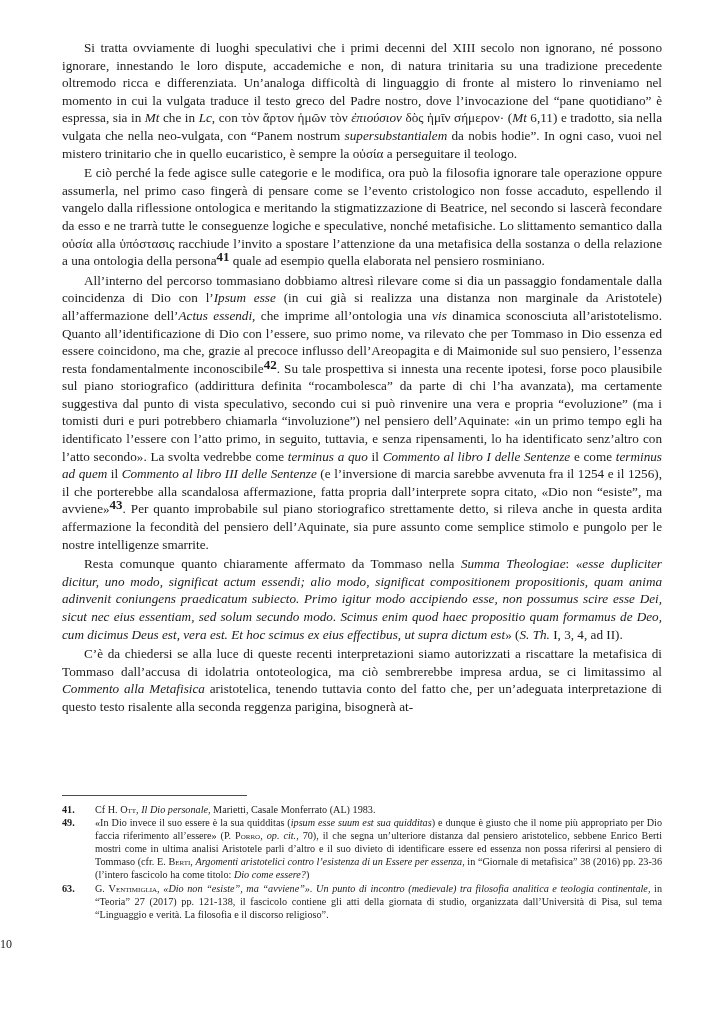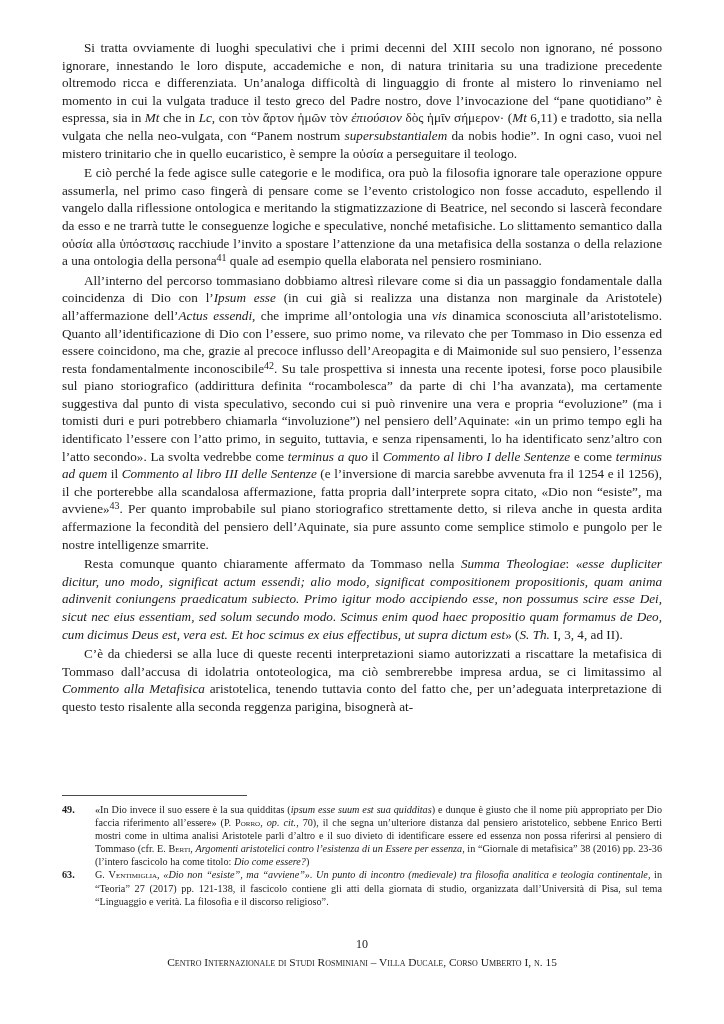--- a/index.html
+++ b/index.html
@@ -18,66 +18,69 @@
     height:758px;overflow:hidden;
     font-size:13.2px;line-height:17.6px;
     text-align:justify;
   }
   .para{margin:0;text-indent:22px;}
   .para + .para{margin-top:2px;}
 
   .i{font-style:italic;}
   .sc{font-variant:small-caps;}
   .sup{
-    font-size:10px;font-weight:normal;
+    font-size:13px;font-weight:bold;
     vertical-align:4.5px;line-height:0;
   }
 
   
   .bottom-block{position:absolute;left:62px;right:62px;top:795px;}
   .footnote-rule{
     width:185px;height:0;
     border-top:1.6px solid #4a4a4a;
     margin:0 0 7px 0;
   }
   .footnotes{font-size:10.2px;line-height:13.1px;text-align:justify;}
   .fn{display:flex;}
   .fn-num{flex:0 0 33px;font-weight:bold;}
   .fn-text{flex:1;}
 
   
-  .footer{position:absolute;left:0;right:0;top:937px;text-align:center;}
+  .footer{position:absolute;left:0;right:0;top:937px;}
   .page-number{font-size:12px;line-height:14px;margin-bottom:4px;}
   .footer-line{font-size:11.4px;line-height:15.4px;color:#1b1b1b;}
 </style>
 </head>
 <body>
 
 <div class="page">
 
   <main class="main-text">
       <p class="para"><span>Si tratta ovviamente di luoghi speculativi che i primi decenni del XIII secolo non ignorano, né possono ignorare, innestando le loro dispute, accademiche e non, di natura trinitaria su una tradizione precedente oltremodo ricca e differenziata. Un’analoga difficoltà di linguaggio di fronte al mistero lo rinveniamo nel momento in cui la vulgata traduce il testo greco del Padre nostro, dove l’invocazione del “pane quotidiano” è espressa, sia in </span><span class="i">Mt</span><span> che in </span><span class="i">Lc</span><span>, con τὸν ἄρτον ἡμῶν τὸν </span><span class="i">ἐπιούσιον</span><span> δὸς ἡμῖν σήμερον· (</span><span class="i">Mt</span><span> 6,11) e tradotto, sia nella vulgata che nella neo-vulgata, con “Panem nostrum </span><span class="i">supersubstantialem</span><span> da nobis hodie”. In ogni caso, vuoi nel mistero trinitario che in quello eucaristico, è sempre la οὐσία a perseguitare il teologo.</span></p>
       <p class="para"><span>E ciò perché la fede agisce sulle categorie e le modifica, ora può la filosofia ignorare tale operazione oppure assumerla, nel primo caso fingerà di pensare come se l’evento cristologico non fosse accaduto, espellendo il vangelo dalla riflessione ontologica e meritando la stigmatizzazione di Beatrice, nel secondo si lascerà fecondare da esso e ne trarrà tutte le conseguenze logiche e speculative, nonché metafisiche. Lo slittamento semantico dalla οὐσία alla ὑπόστασις racchiude l’invito a spostare l’attenzione da una metafisica della sostanza o della relazione a una ontologia della persona</span><span class="sup">41</span><span> quale ad esempio quella elaborata nel pensiero rosminiano.</span></p>
       <p class="para"><span>All’interno del percorso tommasiano dobbiamo altresì rilevare come si dia un passaggio fondamentale dalla coincidenza di Dio con l’</span><span class="i">Ipsum esse</span><span> (in cui già si realizza una distanza non marginale da Aristotele) all’affermazione dell’</span><span class="i">Actus essendi</span><span>, che imprime all’ontologia una </span><span class="i">vis</span><span> dinamica sconosciuta all’aristotelismo. Quanto all’identificazione di Dio con l’essere, suo primo nome, va rilevato che per Tommaso in Dio essenza ed essere coincidono, ma che, grazie al precoce influsso dell’Areopagita e di Maimonide sul suo pensiero, l’essenza resta fondamentalmente inconoscibile</span><span class="sup">42</span><span>. Su tale prospettiva si innesta una recente ipotesi, forse poco plausibile sul piano storiografico (addirittura definita “rocambolesca” da parte di chi l’ha avanzata), ma certamente suggestiva dal punto di vista speculativo, secondo cui si può rinvenire una vera e propria “evoluzione” (ma i tomisti duri e puri potrebbero chiamarla “involuzione”) nel pensiero dell’Aquinate: «in un primo tempo egli ha identificato l’essere con l’atto primo, in seguito, tuttavia, e senza ripensamenti, lo ha identificato senz’altro con l’atto secondo». La svolta vedrebbe come </span><span class="i">terminus a quo</span><span> il </span><span class="i">Commento al libro I delle Sentenze</span><span> e come </span><span class="i">terminus ad quem</span><span> il </span><span class="i">Commento al libro III delle Sentenze</span><span> (e l’inversione di marcia sarebbe avvenuta fra il 1254 e il 1256), il che porterebbe alla scandalosa affermazione, fatta propria dall’interprete sopra citato, «Dio non “esiste”, ma avviene»</span><span class="sup">43</span><span>. Per quanto improbabile sul piano storiografico strettamente detto, si rileva anche in questa ardita affermazione la fecondità del pensiero dell’Aquinate, sia pure assunto come semplice stimolo e pungolo per le nostre intelligenze smarrite.</span></p>
       <p class="para"><span>Resta comunque quanto chiaramente affermato da Tommaso nella </span><span class="i">Summa Theologiae</span><span>: «</span><span class="i">esse dupliciter dicitur, uno modo, significat actum essendi; alio modo, significat compositionem propositionis, quam anima adinvenit coniungens praedicatum subiecto. Primo igitur modo accipiendo esse, non possumus scire esse Dei, sicut nec eius essentiam, sed solum secundo modo. Scimus enim quod haec propositio quam formamus de Deo, cum dicimus Deus est, vera est. Et hoc scimus ex eius effectibus, ut supra dictum est</span><span>» (</span><span class="i">S. Th.</span><span> I, 3, 4, ad II).</span></p>
       <p class="para"><span>C’è da chiedersi se alla luce di queste recenti interpretazioni siamo autorizzati a riscattare la metafisica di Tommaso dall’accusa di idolatria ontoteologica, ma ciò sembrerebbe impresa ardua, se ci limitassimo al </span><span class="i">Commento alla Metafisica</span><span> aristotelica, tenendo tuttavia conto del fatto che, per un’adeguata interpretazione di questo testo risalente alla seconda reggenza parigina, bisognerà at-</span></p>
     </main>
 
   <div class="bottom-block">
     <div class="footnote-rule"></div>
     <section class="footnotes">
         <div class="fn">
+          <span class="fn-num">41.</span>
+          <span class="fn-text"><span>Cf H. </span><span class="sc">Ott</span><span>, </span><span class="i">Il Dio personale</span><span>, Marietti, Casale Monferrato (AL) 1983.</span></span>
+        </div>
+        <div class="fn">
           <span class="fn-num">49.</span>
           <span class="fn-text"><span>«In Dio invece il suo essere è la sua quidditas (</span><span class="i">ipsum esse suum est sua quidditas</span><span>) e dunque è giusto che il nome più appropriato per Dio faccia riferimento all’essere» (P. </span><span class="sc">Porro</span><span>, </span><span class="i">op. cit.</span><span>, 70), il che segna un’ulteriore distanza dal pensiero aristotelico, sebbene Enrico Berti mostri come in ultima analisi Aristotele parli d’altro e il suo divieto di identificare essere ed essenza non possa riferirsi al pensiero di Tommaso (cfr. E. </span><span class="sc">Berti</span><span>, </span><span class="i">Argomenti aristotelici contro l’esistenza di un Essere per essenza</span><span>, in “Giornale di metafisica” 38 (2016) pp. 23-36 (l’intero fascicolo ha come titolo: </span><span class="i">Dio come essere?</span><span>)</span></span>
         </div>
         <div class="fn">
           <span class="fn-num">63.</span>
           <span class="fn-text"><span>G. </span><span class="sc">Ventimiglia</span><span>, </span><span class="i">«Dio non “esiste”, ma “avviene”». Un punto di incontro (medievale) tra filosofia analitica e teologia continentale</span><span>, in “Teoria” 27 (2017) pp. 121-138, il fascicolo contiene gli atti della giornata di studio, organizzata dall’Università di Pisa, sul tema “Linguaggio e verità. La filosofia e il discorso religioso”.</span></span>
         </div>
       </section>
   </div>
 
   <footer class="footer">
     <div class="page-number">10</div>
-    <div class="footer-line"><span class="sc">Centro Internazionale di Studi Rosminiani – Villa Ducale, Corso Umberto I, n. 15</span></div>
   </footer>
 
 </div>
 
 </body></html>

